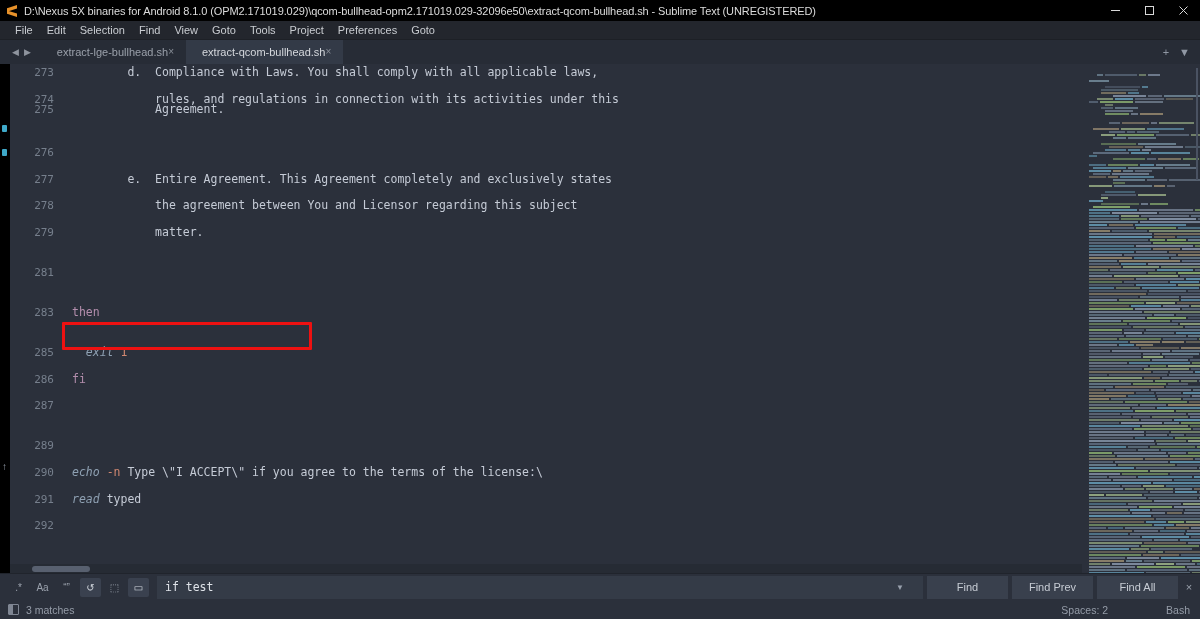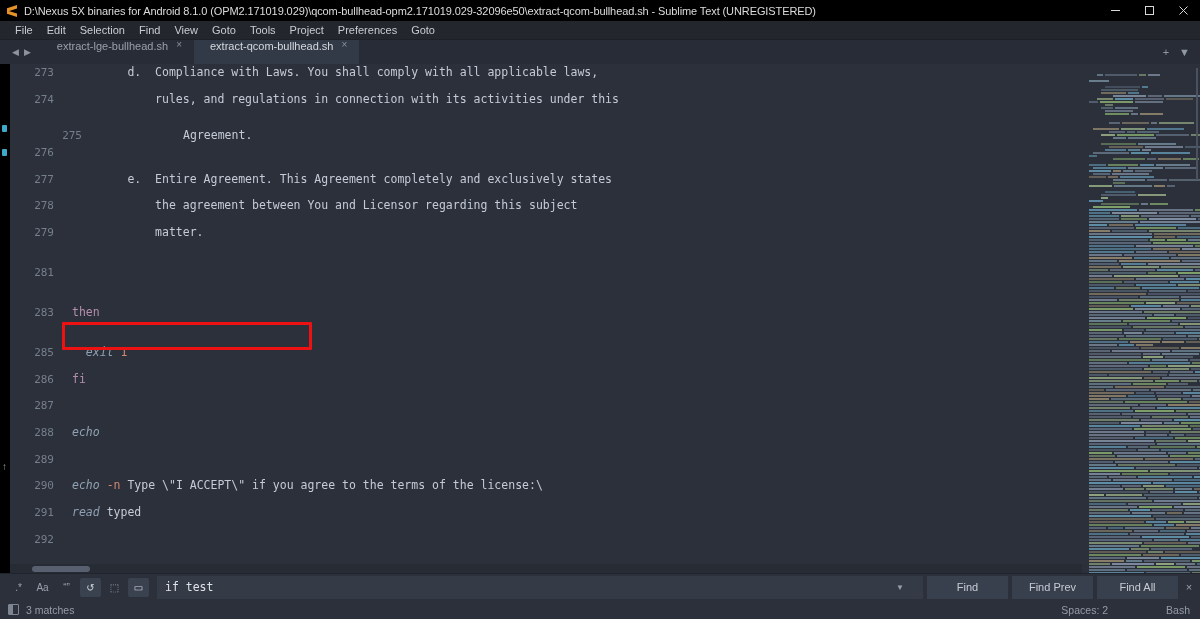--- a/index.html
+++ b/index.html
@@ -54,23 +54,23 @@
   .tabbar {
     height: 24px; background: #272c36; display: flex;
     align-items: flex-end; flex: 0 0 24px; position: relative;
   }
   .tab-nav {
     display: flex; align-items: center; gap: 5px;
     padding: 0 10px 0 12px; height: 24px; color: #8e949e;
   }
   .tab-nav span { font-size: 9px; line-height: 1; }
   .tab {
-    height: 24px; display: flex; 
+    height: 24px; display: flex; align-items: center;
     padding: 0 12px 0 16px; font-size: 11px; color: #9aa0aa;
-    background: transparent; gap: 8px; white-space: nowrap;
+    background: transparent; gap: 0; white-space: nowrap;
   }
   .tab.active { background: #333a47; color: #d5d8dd; }
   .tab .tab-close { font-size: 10px; color: #8a9099; line-height: 1; }
   .tab-right {
     margin-left: auto; display: flex; align-items: center;
     gap: 10px; padding: 0 10px; color: #9098a4; height: 24px;
   }
   .tab-right span { font-size: 11px; line-height: 1; }
 
   
@@ -284,31 +284,30 @@
       <div class="rail-dot" style="top:85px;"></div>
       <div class="rail-arrow">↑</div>
     </div>
 
     <div class="code-area">
       <div class="gutter"></div>
 
       <div class="code-lines" id="code-lines" style="top: 2px;">
           <div class="ln-row" style="top: 0px;"><div class="ln-num">273</div><div class="ln-code"><span class="t-plain">        d.  Compliance with Laws. You shall comply with all applicable laws,</span></div></div>
           <div class="ln-row" style="top: 13.33px;"><div class="ln-num">274</div><div class="ln-code"><span class="t-plain">            rules, and regulations in connection with its activities under this</span></div></div>
-          <div class="ln-row" style="top: 36px; margin-left: 28px;"><div class="ln-num">275</div><div class="ln-code"><span class="t-plain">            Agreement.</span></div></div>
+          <div class="ln-row" style="top: 10px;"><div class="ln-num">275</div><div class="ln-code"><span class="t-plain">            Agreement.</span></div></div>
           <div class="ln-row" style="top: 39.99px;"><div class="ln-num">276</div><div class="ln-code"><span class="t-plain"></span></div></div>
           <div class="ln-row" style="top: 53.32px;"><div class="ln-num">277</div><div class="ln-code"><span class="t-plain">        e.  Entire Agreement. This Agreement completely and exclusively states</span></div></div>
           <div class="ln-row" style="top: 66.65px;"><div class="ln-num">278</div><div class="ln-code"><span class="t-plain">            the agreement between You and Licensor regarding this subject</span></div></div>
           <div class="ln-row" style="top: 79.98px;"><div class="ln-num">279</div><div class="ln-code"><span class="t-plain">            matter.</span></div></div>
           <div class="ln-row" style="top: 106.64px;"><div class="ln-num">281</div><div class="ln-code"><span class="t-plain"></span></div></div>
           <div class="ln-row" style="top: 133.3px;"><div class="ln-num">283</div><div class="ln-code"><span class="t-kw">then</span></div></div>
           <div class="ln-row" style="top: 159.96px;"><div class="ln-num">285</div><div class="ln-code">  <span class="t-cmd">exit</span><span class="t-plain"> <span class="t-num">1</span></span></div></div>
           <div class="ln-row" style="top: 173.29px;"><div class="ln-num">286</div><div class="ln-code"><span class="t-kw">fi</span></div></div>
           <div class="ln-row" style="top: 186.62px;"><div class="ln-num">287</div><div class="ln-code"><span class="t-plain"></span></div></div>
-          <div class="ln-row" style="top: 199.95px;"><div class="ln-num">288</div><div class="ln-code"><span class="t-cmd">echo</span><span class="t-plain"></span></div></div>
           <div class="ln-row" style="top: 213.28px;"><div class="ln-num">289</div><div class="ln-code"><span class="t-plain"></span></div></div>
           <div class="ln-row" style="top: 226.61px;"><div class="ln-num">290</div><div class="ln-code"><span class="t-cmd">echo</span><span class="t-plain"> <span class="t-opt">-n</span> Type \"I ACCEPT\" if you agree to the terms of the license:\</span></div></div>
           <div class="ln-row" style="top: 239.94px;"><div class="ln-num">291</div><div class="ln-code"><span class="t-cmd">read</span><span class="t-plain"> typed</span></div></div>
           <div class="ln-row" style="top: 253.27px;"><div class="ln-num">292</div><div class="ln-code"><span class="t-plain"></span></div></div>
         </div>
 
       <div class="annot-rect" id="annot-rect" style="left: 52px; top: 257.6px; width: 250px; height: 28px; border-color: rgb(238, 17, 17);"></div>
 
       <div class="hscroll">
         <div class="hscroll-thumb"></div>

